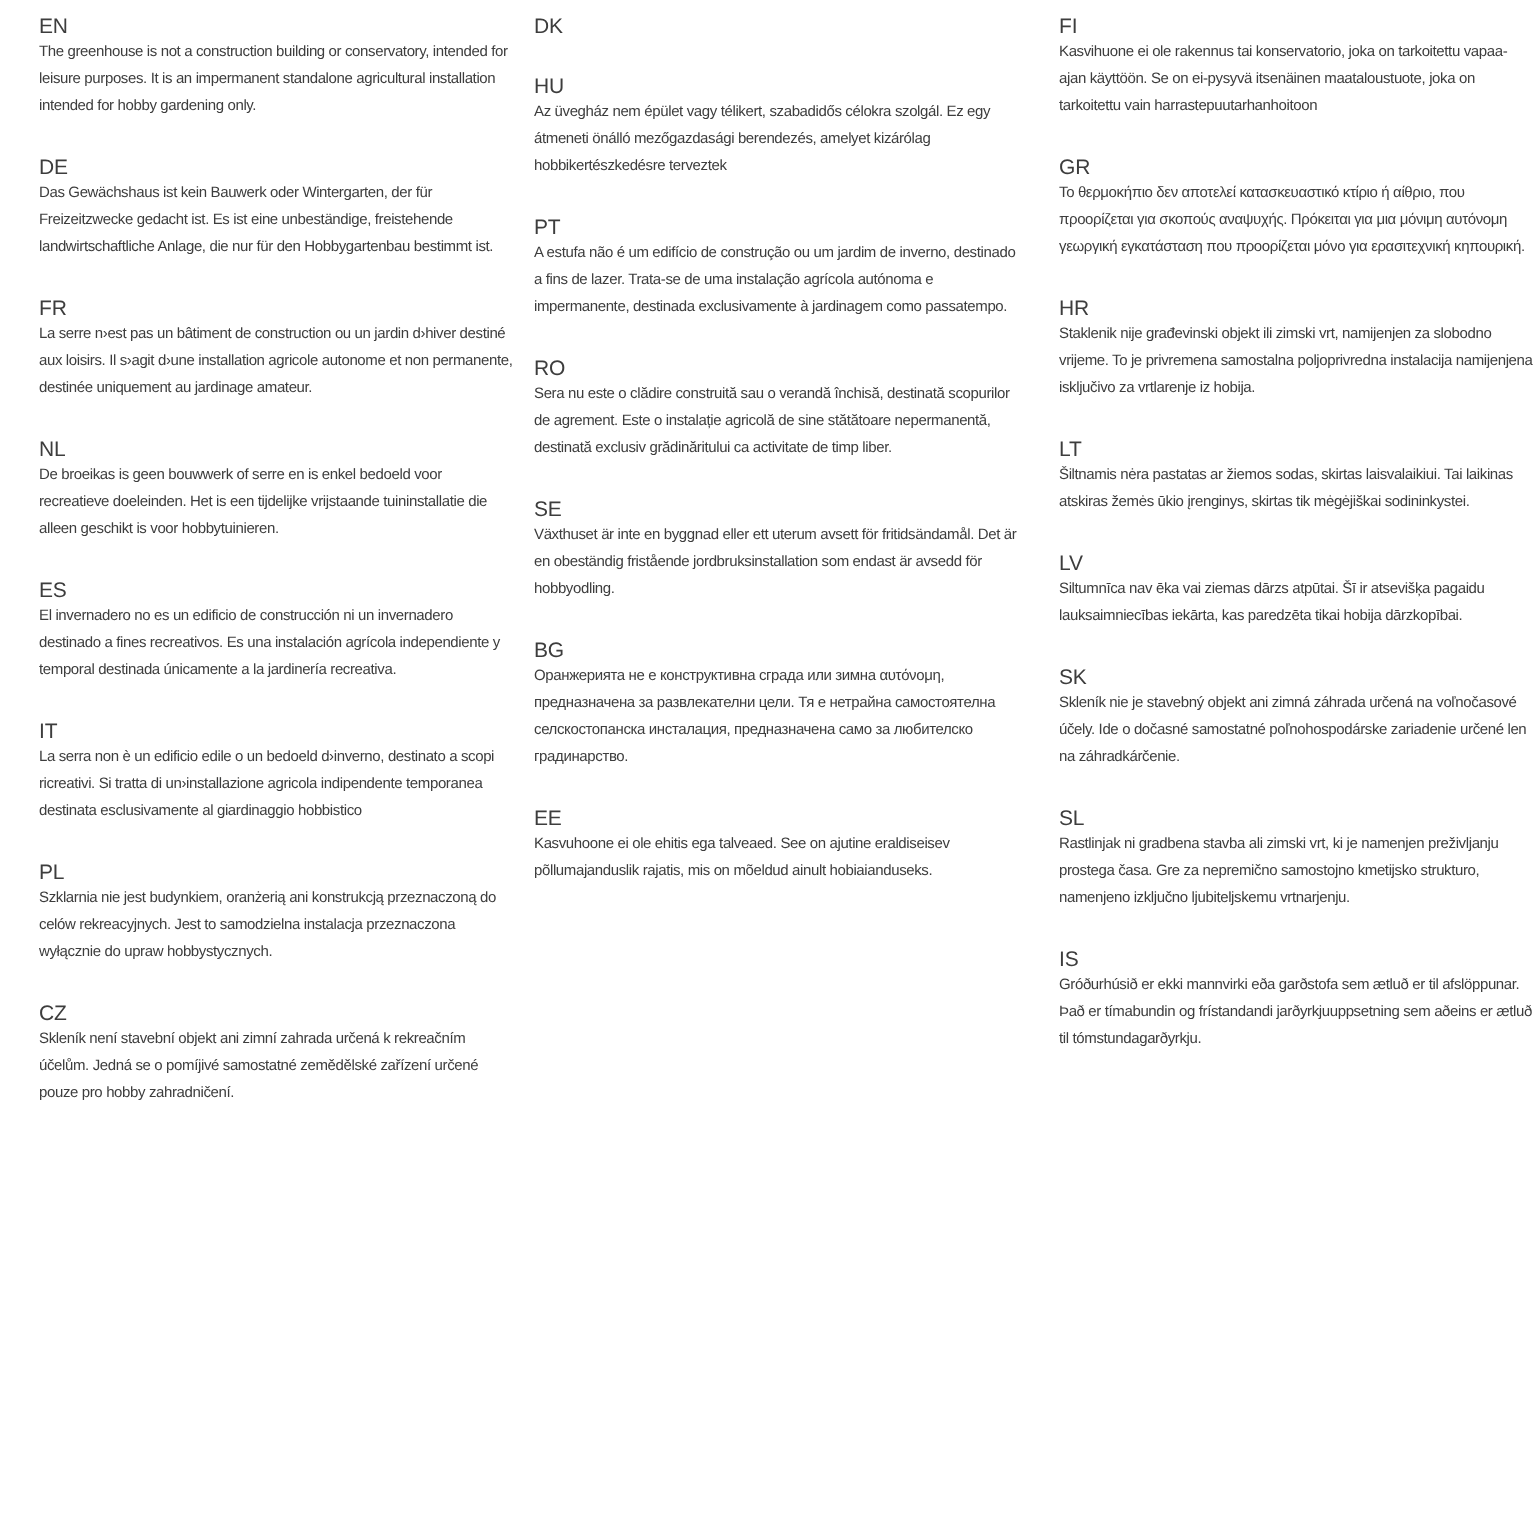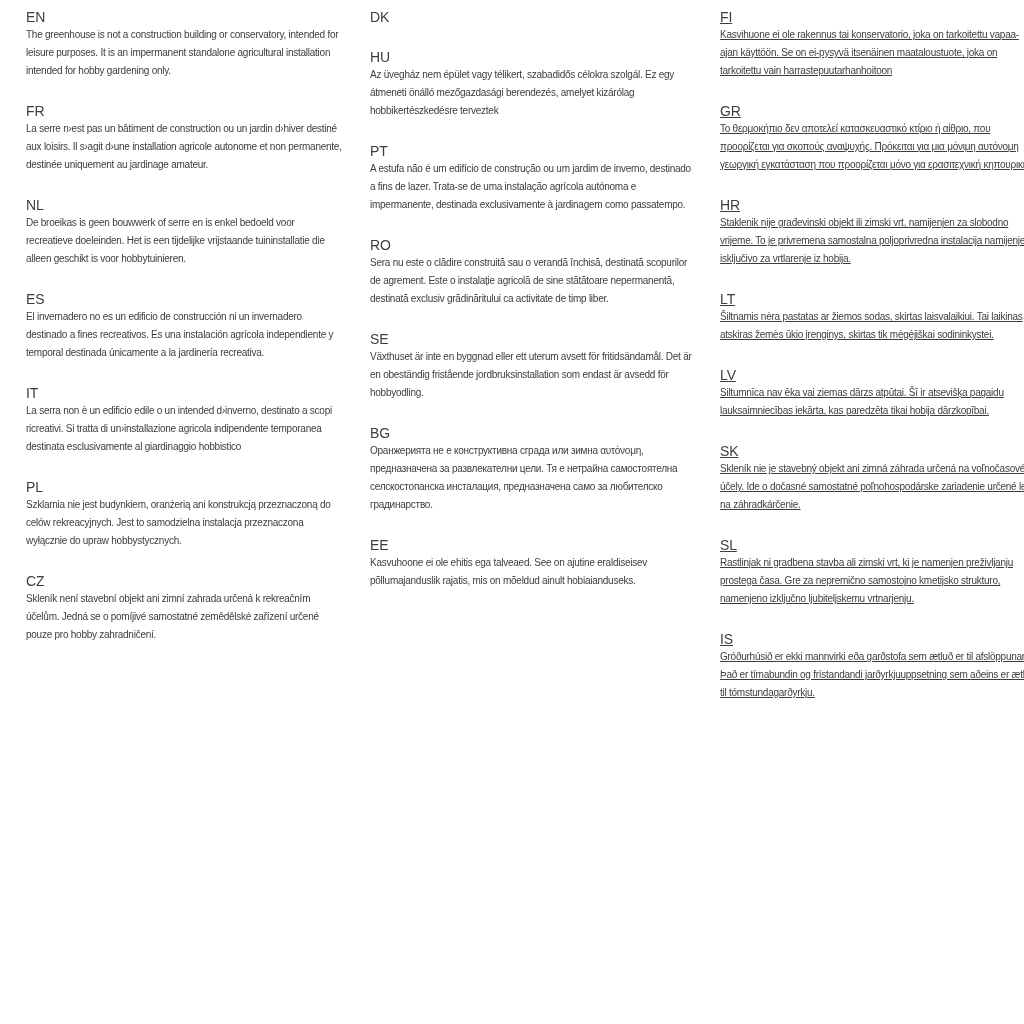--- a/index.html
+++ b/index.html
@@ -20,22 +20,22 @@
     height: 972px;
     padding: 8px 14px 0 26px;
     display: flex;
     background: #ffffff;
   }
   .col {
     flex: 0 0 auto;
     box-sizing: border-box;
   }
   .col-1 { width: 316px; }
-  .col-2 { width: 322px; margin-left: 28px; }
-  .col-3 { width: 316px; margin-left: 28px; text-decoration: underline; }
+  .col-2 { width: 322px; margin-left: 14px; }
+  .col-3 { width: 316px; margin-left: 28px; }
   .block {
     margin-bottom: 22px;
   }
   .code {
     font-size: 14px;
     line-height: 18px;
     letter-spacing: -0.1px;
   }
   .text {
     margin: 0;
@@ -48,36 +48,38 @@
 <body>
 
 <div class="page">
 
   <div class="col col-1">
     <div class="block">
       <div class="code">EN</div>
       <p class="text">The greenhouse is not a construction building or conservatory, intended for leisure purposes. It is an impermanent standalone agricultural installation intended for hobby gardening only.</p>
     </div>
     <div class="block">
+      <div class="code">DE</div>
+      <p class="text">Das Gewächshaus ist kein Bauwerk oder Wintergarten, der für Freizeitzwecke gedacht ist. Es ist eine unbeständige, freistehende landwirtschaftliche Anlage, die nur für den Hobbygartenbau bestimmt ist.</p>
     </div>
     <div class="block">
       <div class="code">FR</div>
       <p class="text">La serre n›est pas un bâtiment de construction ou un jardin d›hiver destiné aux loisirs. Il s›agit d›une installation agricole autonome et non permanente, destinée uniquement au jardinage amateur.</p>
     </div>
     <div class="block">
       <div class="code">NL</div>
       <p class="text">De broeikas is geen bouwwerk of serre en is enkel bedoeld voor recreatieve doeleinden. Het is een tijdelijke vrijstaande tuininstallatie die alleen geschikt is voor hobbytuinieren.</p>
     </div>
     <div class="block">
       <div class="code">ES</div>
       <p class="text">El invernadero no es un edificio de construcción ni un invernadero destinado a fines recreativos. Es una instalación agrícola independiente y temporal destinada únicamente a la jardinería recreativa.</p>
     </div>
     <div class="block">
       <div class="code">IT</div>
-      <p class="text">La serra non è un edificio edile o un intended d›inverno, destinato a scopi ricreativi. Si tratta di un›installazione agricola indipendente temporanea destinata esclusivamente al giardinaggio hobbistico</p>
+      <p class="text">La serra non è un edificio edile o un bedoeld d›inverno, destinato a scopi ricreativi. Si tratta di un›installazione agricola indipendente temporanea destinata esclusivamente al giardinaggio hobbistico</p>
     </div>
     <div class="block">
       <div class="code">PL</div>
       <p class="text">Szklarnia nie jest budynkiem, oranżerią ani konstrukcją przeznaczoną do celów rekreacyjnych. Jest to samodzielna instalacja przeznaczona wyłącznie do upraw hobbystycznych.</p>
     </div>
     <div class="block">
       <div class="code">CZ</div>
       <p class="text">Skleník není stavební objekt ani zimní zahrada určená k rekreačním účelům. Jedná se o pomíjivé samostatné zemědělské zařízení určené pouze pro hobby zahradničení.</p>
     </div>
   </div>

